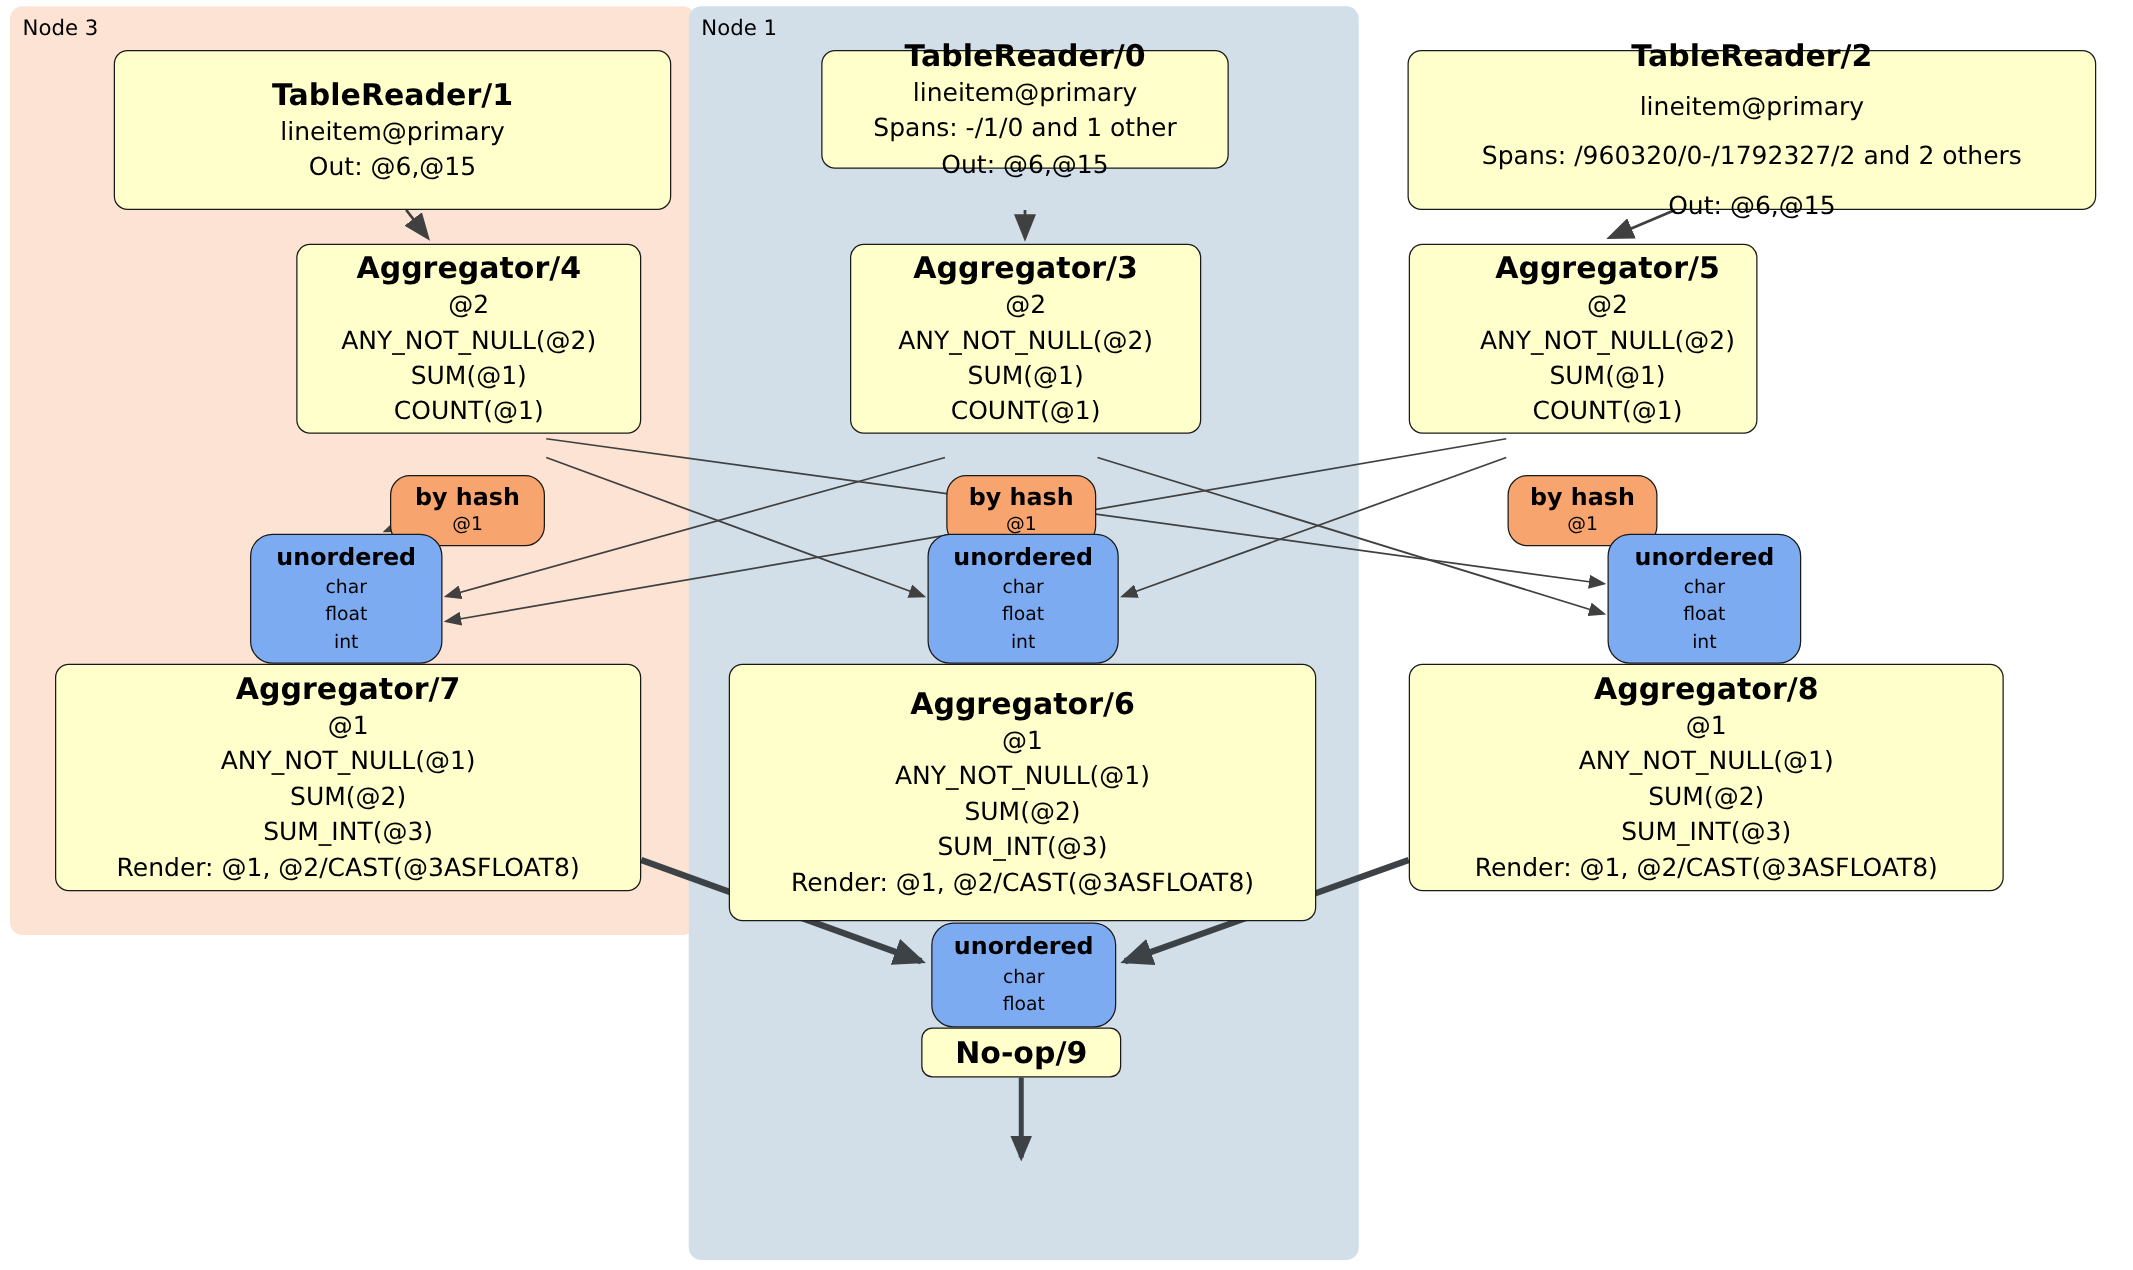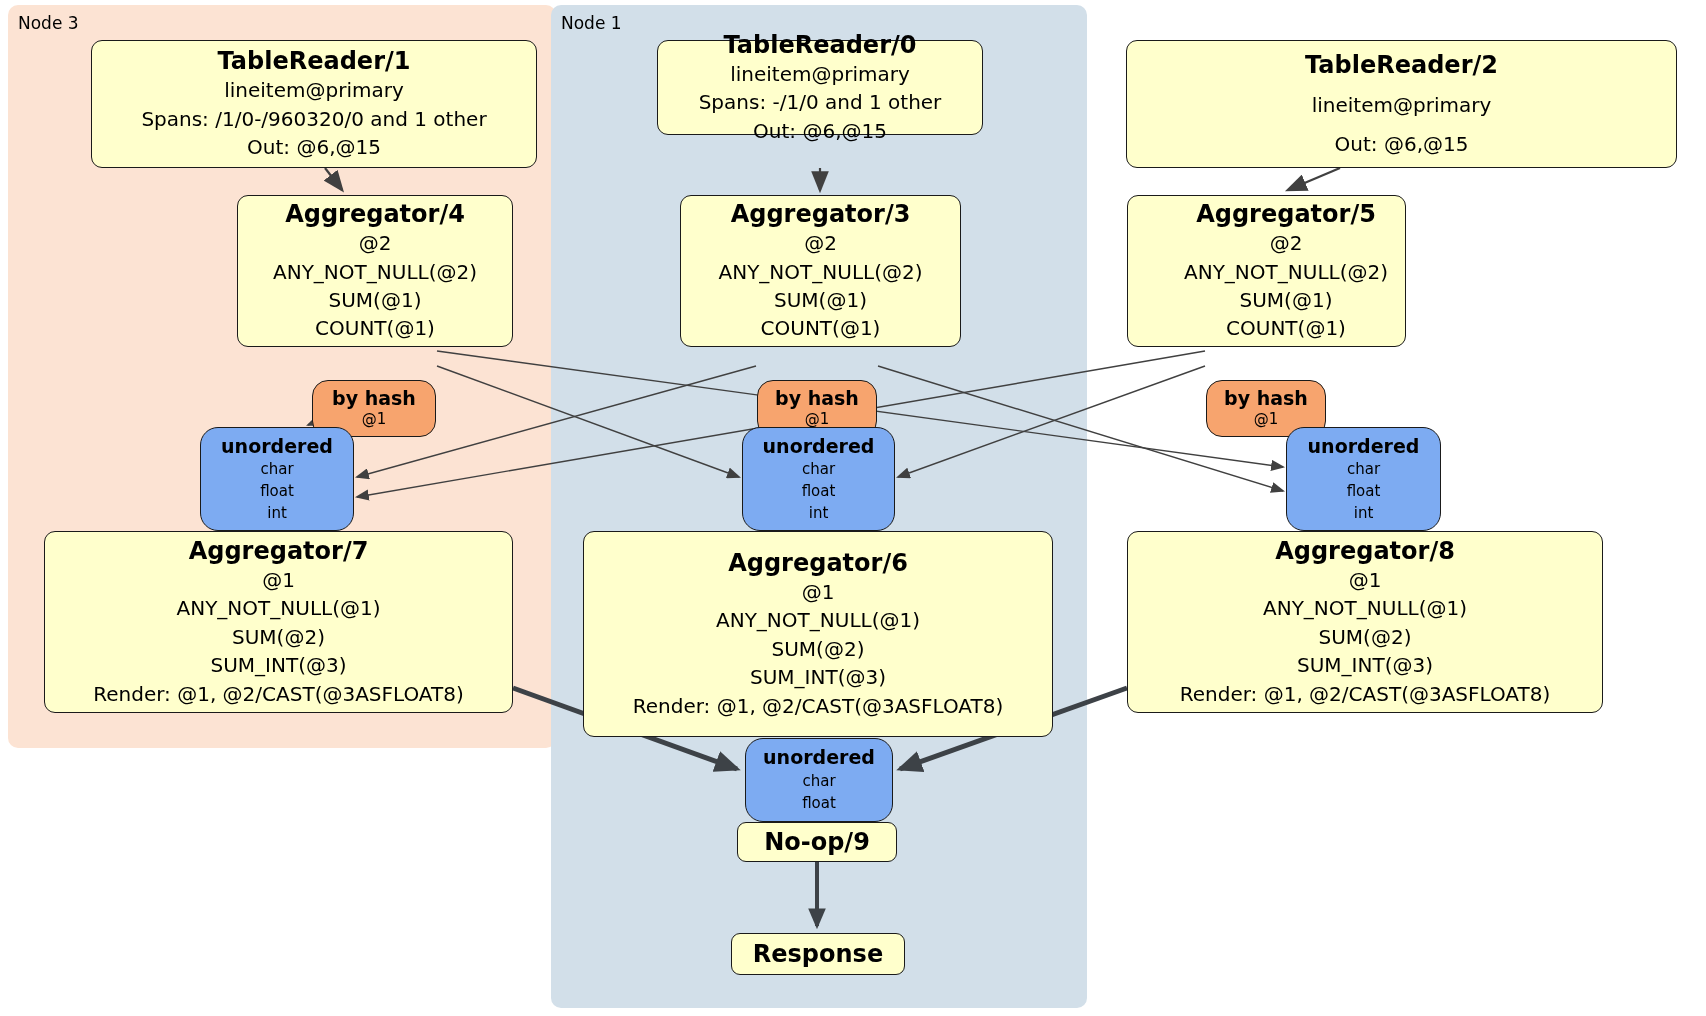--- a/index.html
+++ b/index.html
@@ -69,21 +69,20 @@
     <line x1="513" y1="688" x2="737" y2="769" stroke="#3d4247" stroke-width="5" marker-end="url(#arr-l)"></line>
     <line x1="818" y1="713" x2="818" y2="731" stroke="#3d4247" stroke-width="5" marker-end="url(#arr-l)"></line>
     <line x1="1127" y1="688" x2="900" y2="769" stroke="#3d4247" stroke-width="5" marker-end="url(#arr-l)"></line>
 
     <line x1="817" y1="862" x2="817" y2="926" stroke="#3d4247" stroke-width="4" marker-end="url(#arr-l)"></line>
   </svg>
 
   <div class="box proc" style="left:69px;top:40px;width:446px;height:128px;margin-left:22px;">
     <div class="t">TableReader/1</div>
     <div>lineitem@primary</div>
-    <div>Spans: /1/0-/960320/0 and 1 other</div>
     <div>Out: @6,@15</div>
   </div>
   <div class="box proc" style="left:237px;top:195px;width:276px;height:152px;">
     <div class="t">Aggregator/4</div>
     <div>@2</div>
     <div>ANY_NOT_NULL(@2)</div>
     <div>SUM(@1)</div>
     <div>COUNT(@1)</div>
   </div>
   <div class="box router" style="left:312px;top:340px;width:124px;height:57px;">
@@ -133,20 +132,21 @@
     <div>@1</div>
     <div>ANY_NOT_NULL(@1)</div>
     <div>SUM(@2)</div>
     <div>SUM_INT(@3)</div>
     <div>Render: @1, @2/CAST(@3ASFLOAT8)</div>
   </div>
 
   <div class="box proc" style="left:1126px;top:40px;width:551px;height:128px;gap:11px;">
     <div class="t">TableReader/2</div>
     <div>lineitem@primary</div>
+    <div>Spans: /960320/0-/1792327/2 and 2 others</div>
     <div>Out: @6,@15</div>
   </div>
   <div class="box proc" style="left:1127px;top:195px;width:279px;height:152px;padding-left:39px;">
     <div class="t">Aggregator/5</div>
     <div>@2</div>
     <div>ANY_NOT_NULL(@2)</div>
     <div>SUM(@1)</div>
     <div>COUNT(@1)</div>
   </div>
   <div class="box router" style="left:1206px;top:340px;width:120px;height:57px;">
@@ -169,17 +169,14 @@
   </div>
 
   <div class="box sync" style="left:745px;top:738px;width:148px;height:84px;">
     <div class="t">unordered</div>
     <div class="l">char</div>
     <div class="l">float</div>
   </div>
   <div class="box proc" style="left:737px;top:822px;width:160px;height:40px;border-radius:9px;">
     <div class="small-title">No-op/9</div>
   </div>
-  <div class="box proc" style="left:731px;top:933px;width:174px;height:42px;border-radius:9px;">
-    <div class="small-title">Response</div>
-  </div>
 
 </div>
 
 </body></html>

